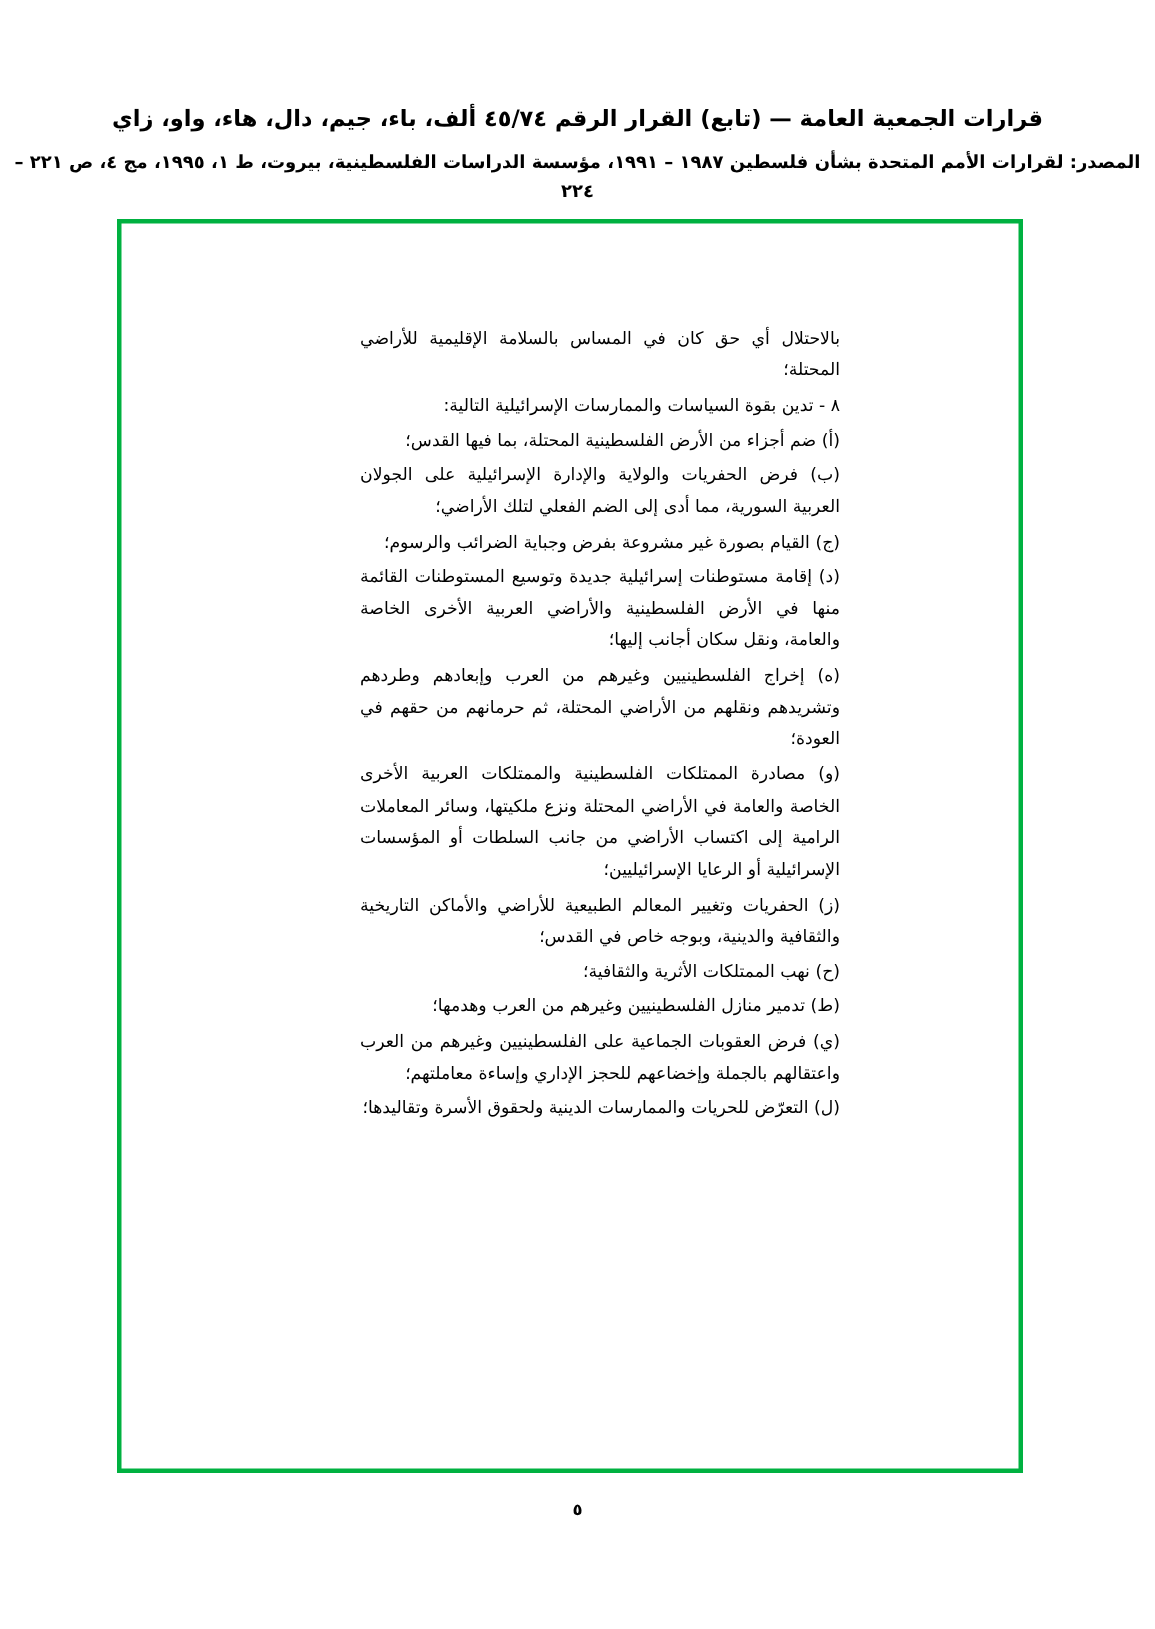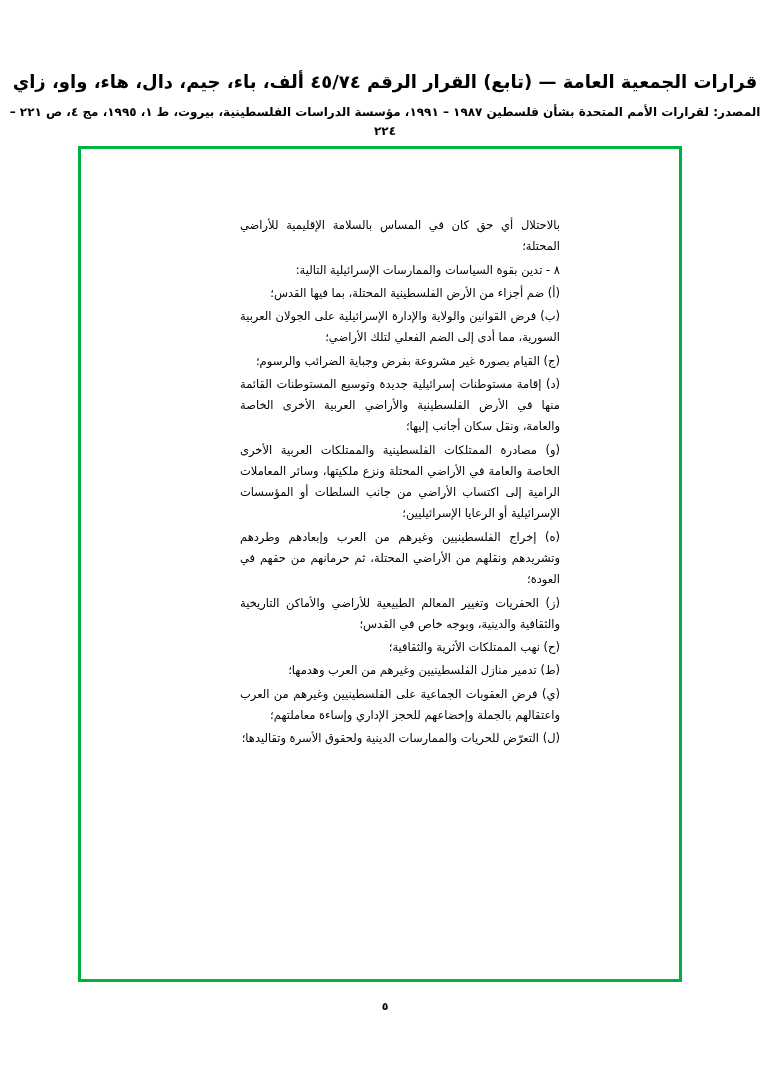--- a/index.html
+++ b/index.html
@@ -24,21 +24,21 @@
   .header-block {
     position: absolute;
     top: 68px;
     left: 0;
     width: 770px;
     text-align: center;
   }
   .doc-title {
     font-family: "DejaVu Sans", sans-serif;
     font-weight: bold;
-    font-size: 18px;
+    font-size: 15px;
     letter-spacing: 0px;
     line-height: 1.5;
     direction: rtl;
   }
   .doc-source {
     font-family: "DejaVu Sans", sans-serif;
     font-weight: bold;
     font-size: 12px;
     line-height: 1.6;
     margin-top: 8px;
@@ -92,25 +92,25 @@
     <div class="doc-title">قرارات الجمعية العامة — (تابع) القرار الرقم ٤٥/٧٤ ألف، باء، جيم، دال، هاء، واو، زاي</div>
     <div class="doc-source">المصدر: لقرارات الأمم المتحدة بشأن فلسطين ١٩٨٧ – ١٩٩١، مؤسسة الدراسات الفلسطينية، بيروت، ط ١، ١٩٩٥، مج ٤، ص ٢٢١ – ٢٢٤</div>
   </div>
 
   <div class="frame"></div>
 
   <div class="content">
     <p class="para">بالاحتلال أي حق كان في المساس بالسلامة الإقليمية للأراضي المحتلة؛</p>
     <p class="para">٨ - تدين بقوة السياسات والممارسات الإسرائيلية التالية:</p>
     <p class="para">(أ) ضم أجزاء من الأرض الفلسطينية المحتلة، بما فيها القدس؛</p>
-    <p class="para">(ب) فرض القوانين والولاية والإدارة الإسرائيلية على الجولان العربية السورية، مما أدى إلى الضم الفعلي لتلك الأراضي؛</p>
+    <p class="para">(ب) فرض الحفريات والولاية والإدارة الإسرائيلية على الجولان العربية السورية، مما أدى إلى الضم الفعلي لتلك الأراضي؛</p>
     <p class="para">(ج) القيام بصورة غير مشروعة بفرض وجباية الضرائب والرسوم؛</p>
     <p class="para">(د) إقامة مستوطنات إسرائيلية جديدة وتوسيع المستوطنات القائمة منها في الأرض الفلسطينية والأراضي العربية الأخرى الخاصة والعامة، ونقل سكان أجانب إليها؛</p>
+    <p class="para">(ه) إخراج الفلسطينيين وغيرهم من العرب وإبعادهم وطردهم وتشريدهم ونقلهم من الأراضي المحتلة، ثم حرمانهم من حقهم في العودة؛</p>
     <p class="para">(و) مصادرة الممتلكات الفلسطينية والممتلكات العربية الأخرى الخاصة والعامة في الأراضي المحتلة ونزع ملكيتها، وسائر المعاملات الرامية إلى اكتساب الأراضي من جانب السلطات أو المؤسسات الإسرائيلية أو الرعايا الإسرائيليين؛</p>
-    <p class="para">(ه) إخراج الفلسطينيين وغيرهم من العرب وإبعادهم وطردهم وتشريدهم ونقلهم من الأراضي المحتلة، ثم حرمانهم من حقهم في العودة؛</p>
     <p class="para">(ز) الحفريات وتغيير المعالم الطبيعية للأراضي والأماكن التاريخية والثقافية والدينية، وبوجه خاص في القدس؛</p>
     <p class="para">(ح) نهب الممتلكات الأثرية والثقافية؛</p>
     <p class="para">(ط) تدمير منازل الفلسطينيين وغيرهم من العرب وهدمها؛</p>
     <p class="para">(ي) فرض العقوبات الجماعية على الفلسطينيين وغيرهم من العرب واعتقالهم بالجملة وإخضاعهم للحجز الإداري وإساءة معاملتهم؛</p>
     <p class="para">(ل) التعرّض للحريات والممارسات الدينية ولحقوق الأسرة وتقاليدها؛</p>
   </div>
 
   <div class="page-number">٥</div>
 
 </div>

